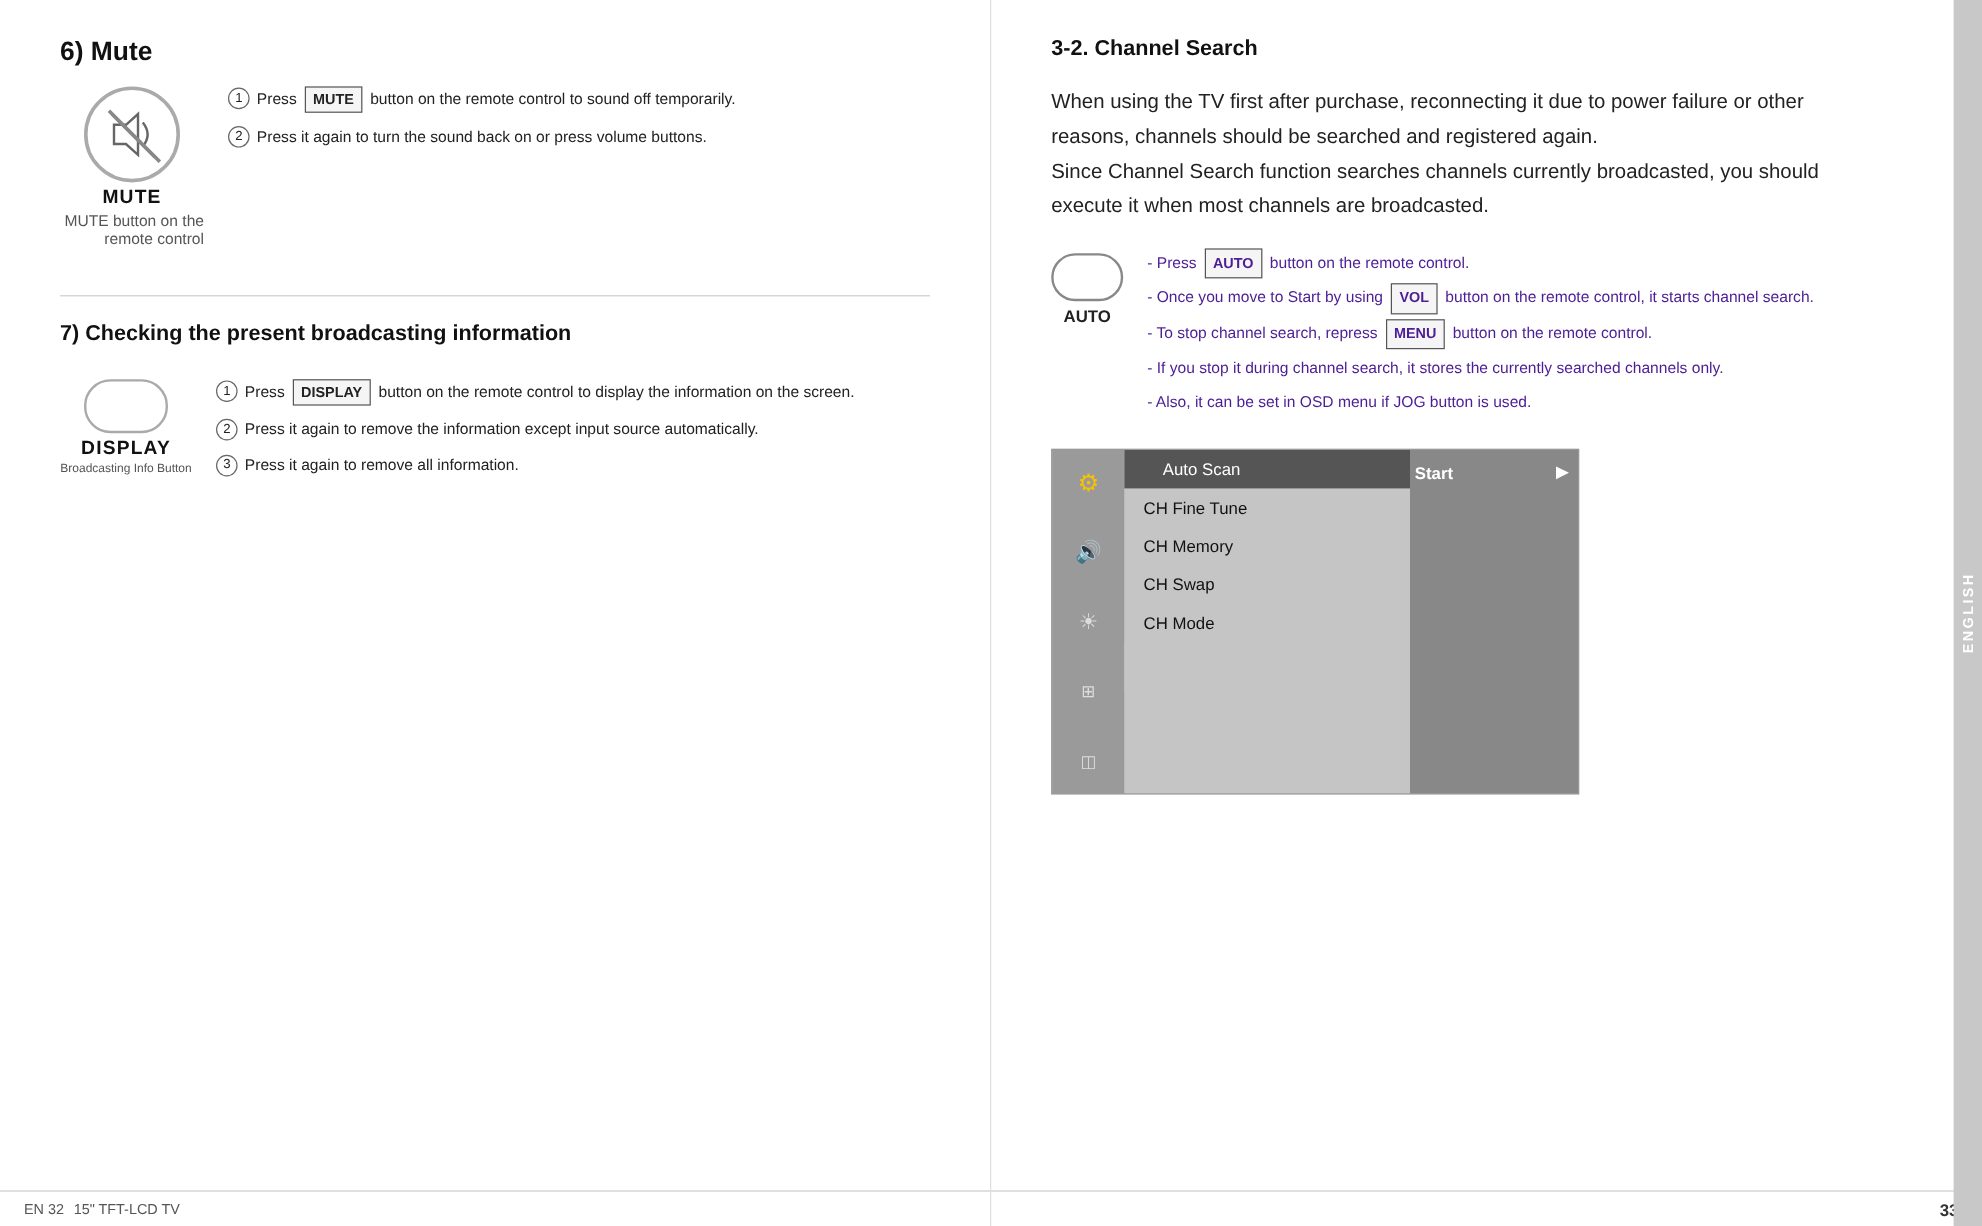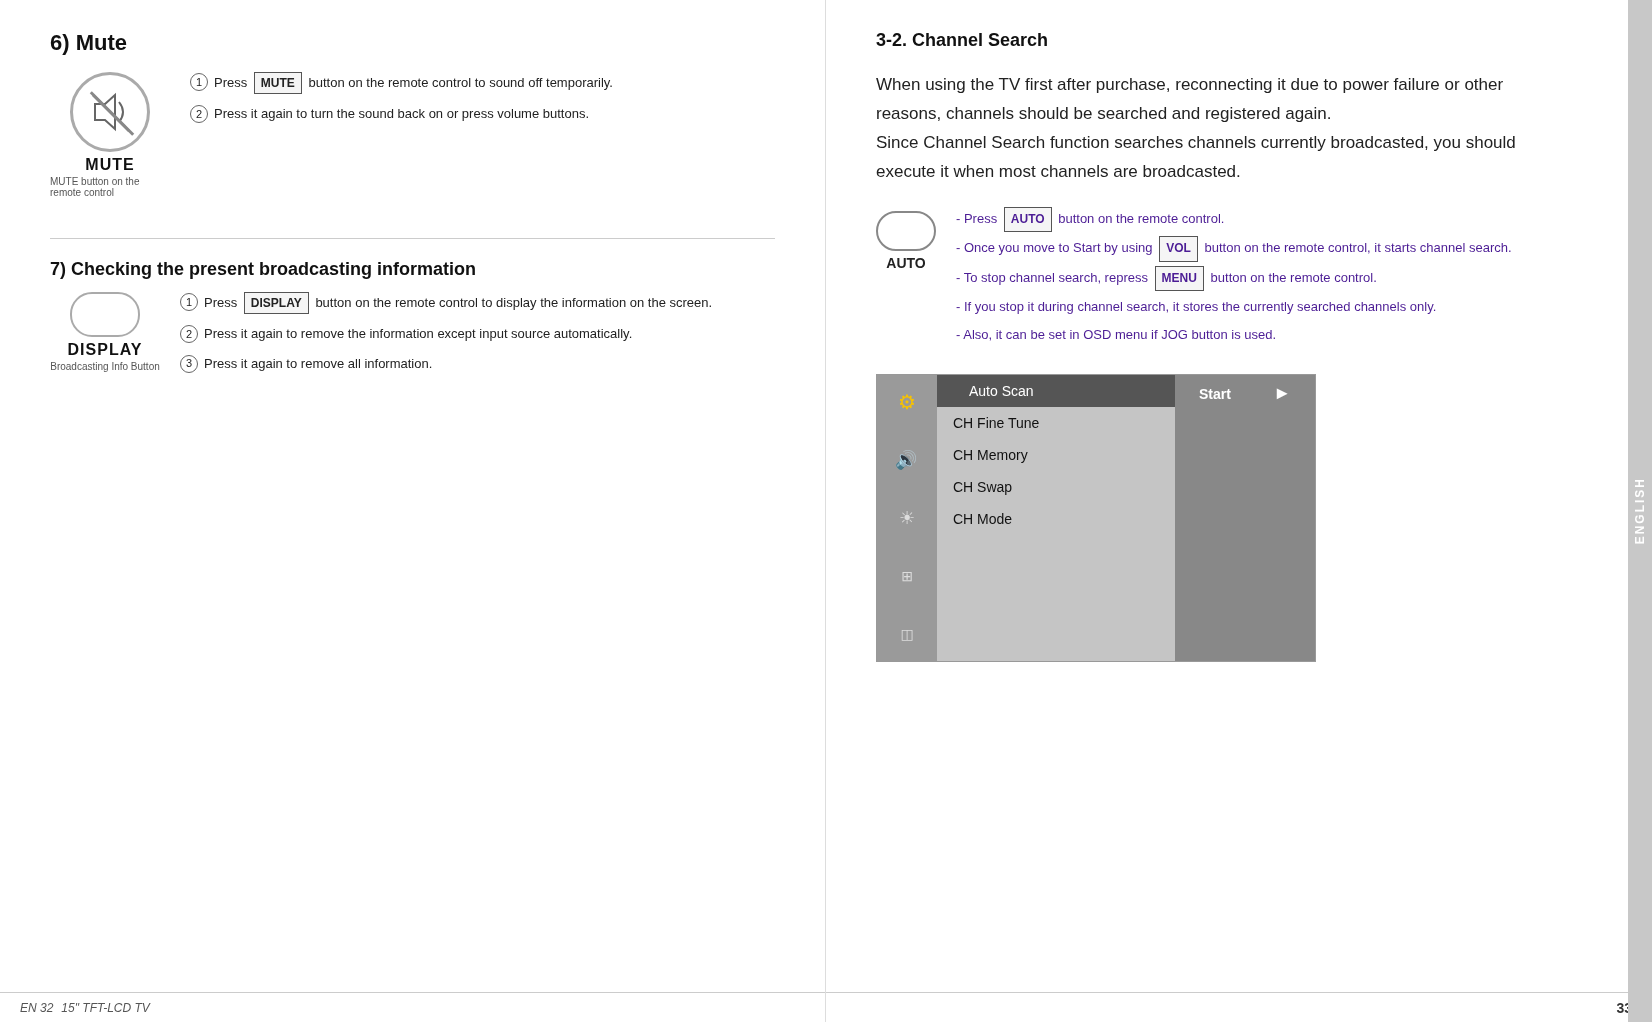--- a/index.html
+++ b/index.html
@@ -103,23 +103,23 @@
 
     .mute-label {
       font-size: 16px;
       font-weight: bold;
       letter-spacing: 1px;
       color: #111;
       margin-bottom: 2px;
     }
 
     .mute-sublabel {
-      font-size: 10px;
+      font-size: 13px;
       color: #555;
-      text-align: left;
+      text-align: right;
       max-width: 120px;
     }
 
     .mute-text-area {
       flex: 1;
     }
 
     .numbered-item {
       display: flex;
       align-items: flex-start;
@@ -153,21 +153,21 @@
     }
 
     
     .checking-section {
       margin-top: 20px;
     }
 
     .checking-heading {
       font-size: 18px;
       font-weight: bold;
-      margin-bottom: 12px;
+      margin-bottom: 28px;
       color: #111;
     }
 
     .display-section {
       display: flex;
       align-items: flex-start;
       gap: 20px;
     }
 
     .display-icon-area {
@@ -328,21 +328,21 @@
 
     .menu-right-col {
       width: 140px;
       background: #888;
     }
 
     .menu-start-row {
       display: flex;
       align-items: center;
       justify-content: space-between;
-      padding: 8px 24px;
+      padding: 8px 4px;
       background: #888;
       gap: 39px;
     }
 
     .menu-start-label {
       color: #fff;
       font-size: 14px;
       font-weight: bold;
     }
 
@@ -364,21 +364,20 @@
       justify-content: space-between;
       padding: 0 20px;
       font-size: 12px;
       color: #555;
     }
 
     .bottom-left {
       display: flex;
       align-items: center;
       gap: 8px;
-      font-style: italic;
     }
 
     .page-num-right {
       font-size: 14px;
       font-weight: bold;
       color: #333;
     }
 
     .divider-line {
       border: none;

